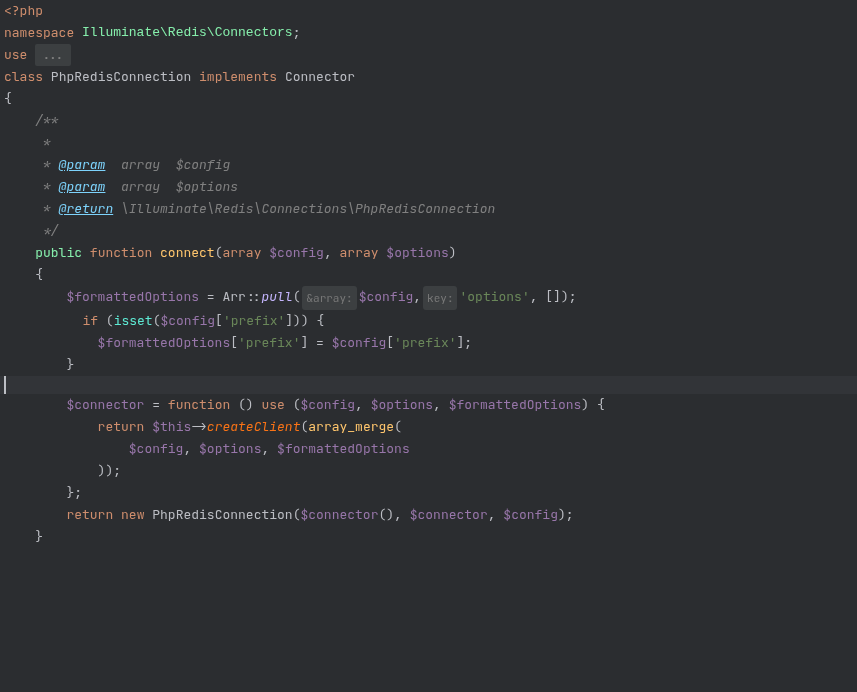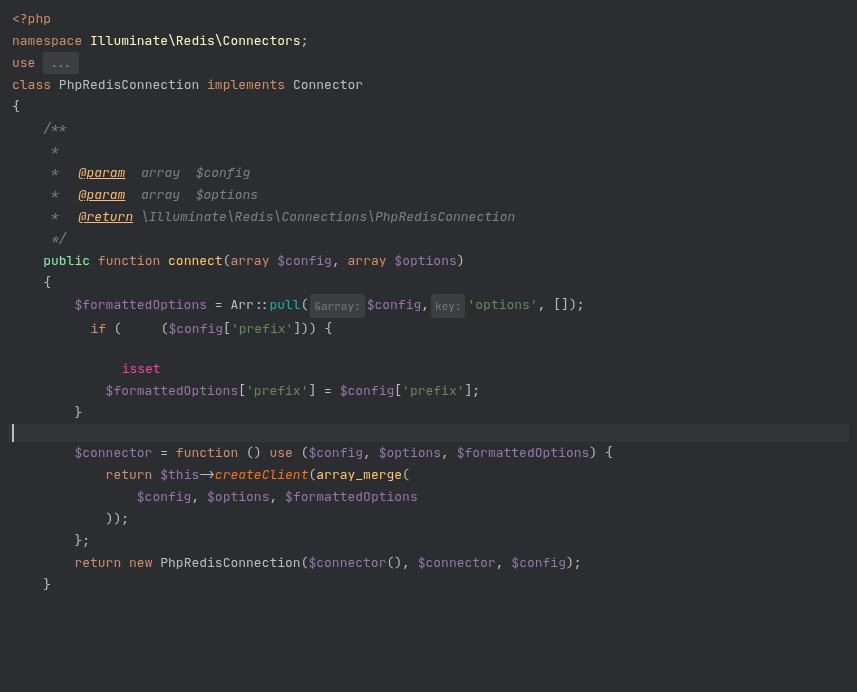--- a/index.html
+++ b/index.html
@@ -6,21 +6,21 @@
 body {
   background: #2b2d30;
   font-family: 'JetBrains Mono', 'Consolas', 'Monaco', monospace;
   font-size: 13px;
   line-height: 22px;
   color: #bcbec4;
   overflow-x: auto;
   width: 857px;
 }
 .editor {
-  padding: 8px;
+  padding: 0;
 }
 .line {
   display: flex;
   white-space: pre;
   padding-left: 4px;
 }
 .line.highlighted {
   background: #323438;
 }
 .kw-open { color: #cf8e6d; }
@@ -28,50 +28,50 @@
 .kw-use { color: #cf8e6d; }
 .kw-class { color: #cf8e6d; }
 .kw-implements { color: #cf8e6d; }
 .kw-public { color: #86efac; }
 .kw-function { color: #cf8e6d; }
 .kw-if { color: #cf8e6d; margin-left: 16px; }
 .kw-return { color: #cf8e6d; }
 .kw-new { color: #cf8e6d; }
 .kw-array-type { color: #cf8e6d; }
 .class-name { color: #bcbec4; }
-.ns-path { color: #fef9c3; }
+.ns-path { color: #86efac; font-family: Liberation Mono, monospace; }
 .func-name { color: #ffc66d; }
 .method-call { color: #f97316; font-style: italic; }
 .var { color: #9876aa; }
 .comment { color: #808080; font-style: italic; }
-.doc-tag { color: #fdba74; font-style: italic; text-decoration: underline; margin-left: 12px; }
+.doc-tag { color: #7dd3fc; font-style: italic; text-decoration: underline; }
 .doc-type { color: #808080; font-style: italic; }
 .doc-var { color: #808080; font-style: italic; }
 .doc-path { color: #808080; font-style: italic; }
 .string { color: #6a8759; }
 .punct { color: #bcbec4; }
 .op { color: #bcbec4; }
-.isset-fn { color: #ec4899; margin-top: 40px; }
+.isset-fn { color: #5eead4; }
 .hint {
   background: #3c3f41;
   color: #787878;
   font-style: normal;
   padding: 1px 4px;
   border-radius: 3px;
   font-size: 11px;
   margin: 0 2px;
   text-align: center;
 }
 .fold {
   background: #3c3f41;
   color: #808080;
   padding: 0 6px;
   border-radius: 2px;
 }
-.static-call { color: #14b8a6; }
+.static-call { color: #c4b5fd; font-style: italic; }
 .caret-bar {
   display: inline-block;
   width: 2px;
   height: 18px;
   background: #bcbec4;
   vertical-align: middle;
 }
 </style>
 </head>
 <body>

